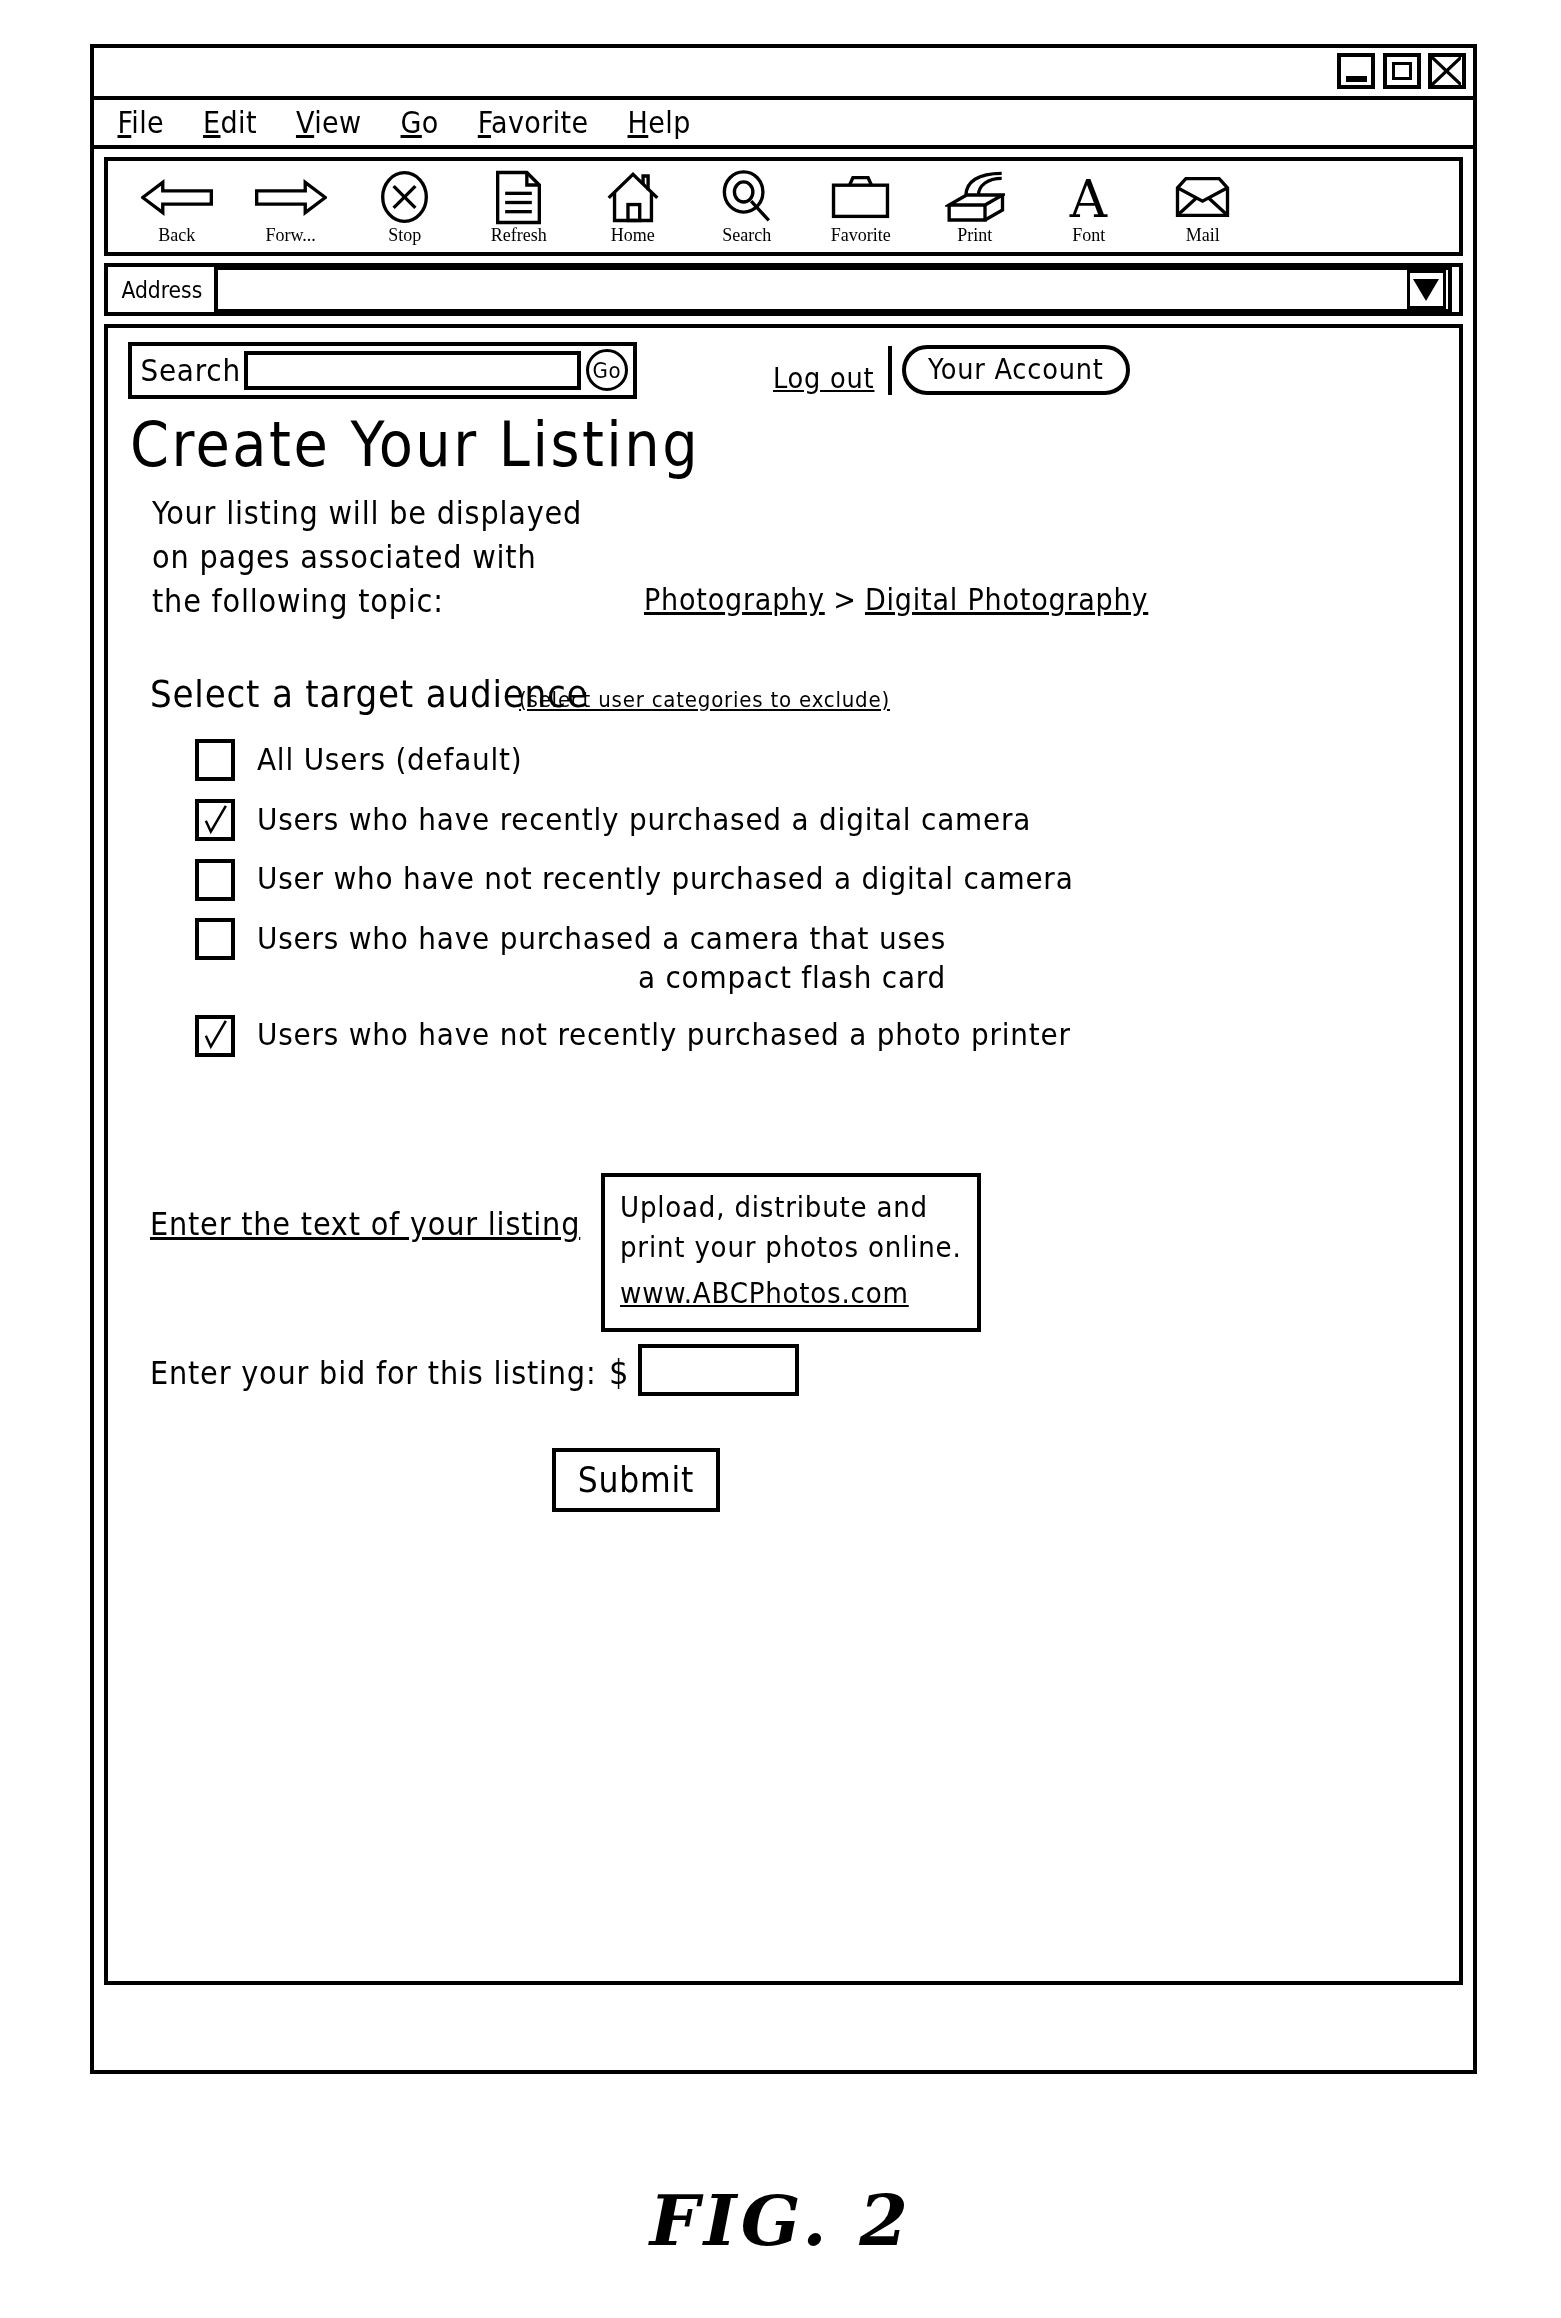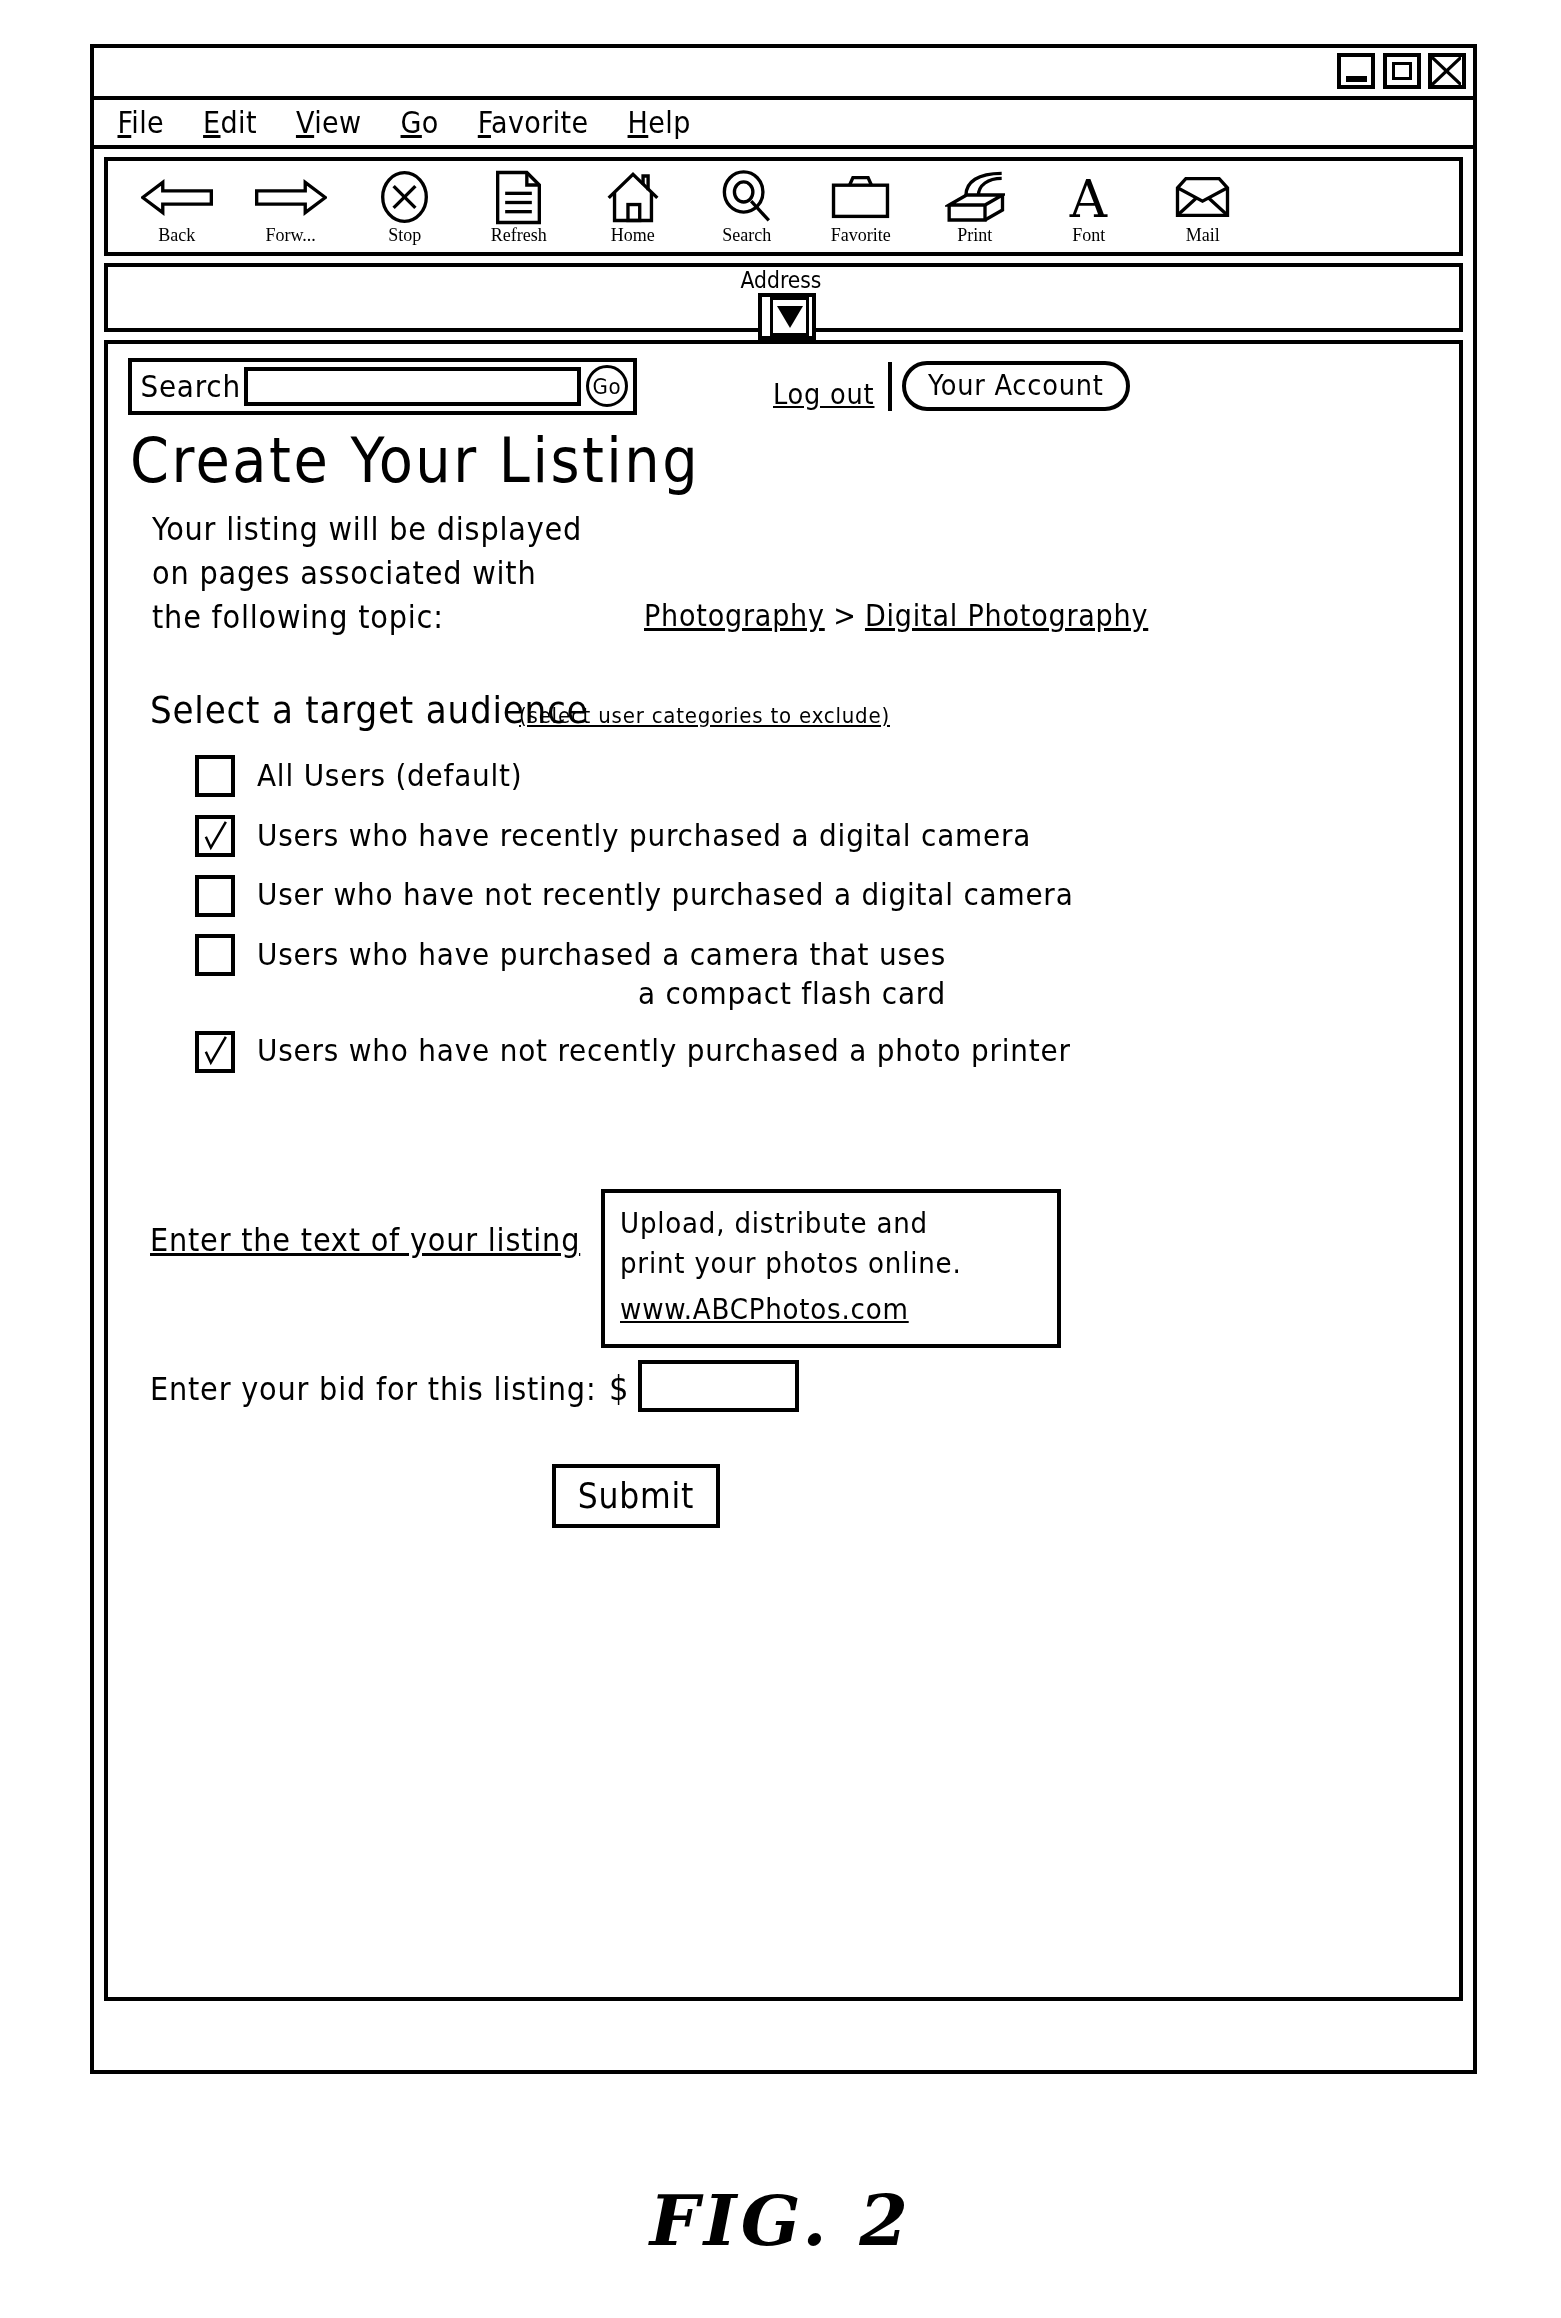--- a/index.html
+++ b/index.html
@@ -119,26 +119,25 @@
     line-height: 25px;
     white-space: nowrap;
   }
 
   
   .address-wrap {
     padding: 0 10px 8.4px 10px;
   }
   .address-row {
     border: 4.2px solid #000;
-    height: 69px;
+    height: 53px;
     display: flex;
     align-items: center;
     box-sizing: border-box;
     padding: 0 6.7px 0 13.4px;
-    flex-direction: column;
   }
   .address-label {
     font-family: "DejaVu Sans Condensed", "Liberation Sans Narrow", "Liberation Sans", sans-serif;
     font-size: 22.6px;
     margin-right: 11.7px;
     white-space: nowrap;
   }
   .address-field {
     flex: 1;
     height: 47px;
@@ -360,21 +359,21 @@
     left: 42px;
     top: 877px;
     font-size: 32px;
     white-space: nowrap;
     text-decoration: underline;
   }
   .listing-textarea {
     position: absolute;
     left: 493px;
     top: 845px;
-    width: 460px;
+    width: 380px;
     height: 159px;
     border: 4.2px solid #000;
     box-sizing: border-box;
     padding: 10px 11.7px 0 15px;
     background: #fff;
   }
   .listing-line {
     font-size: 29px;
     line-height: 40px;
     white-space: pre-line;

